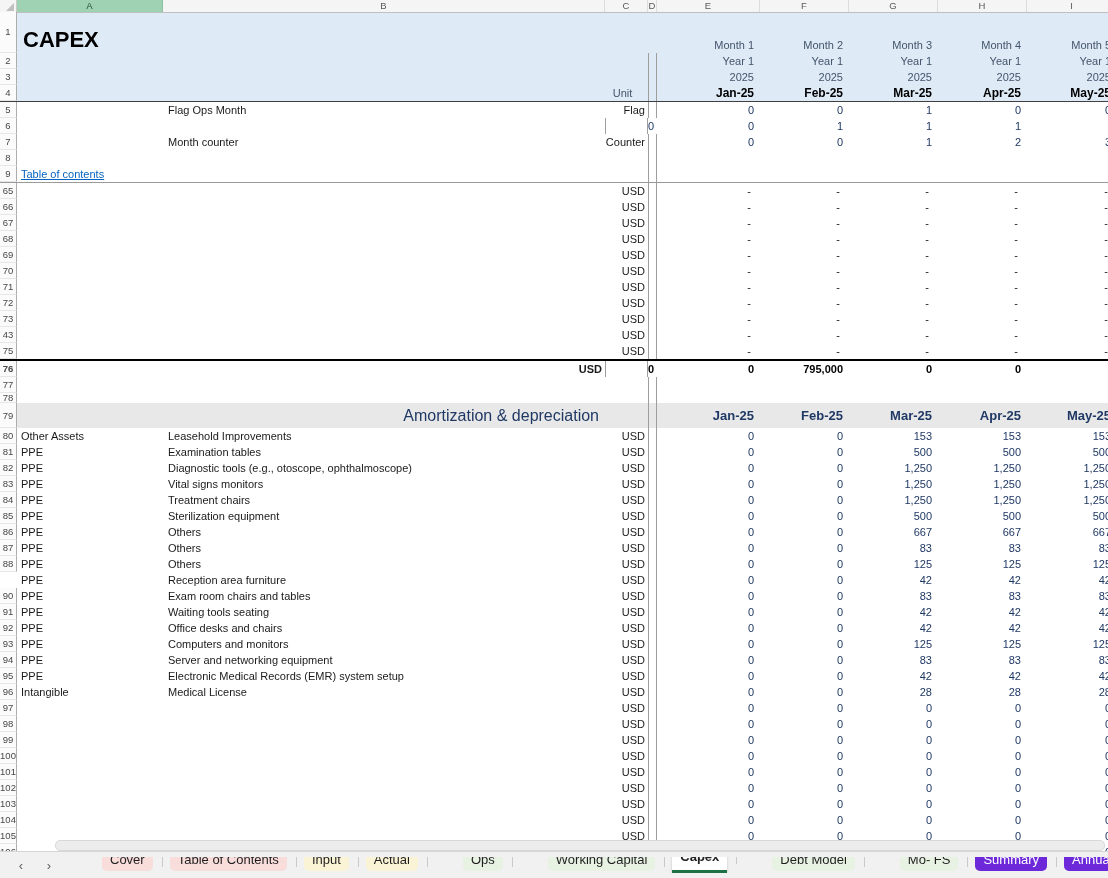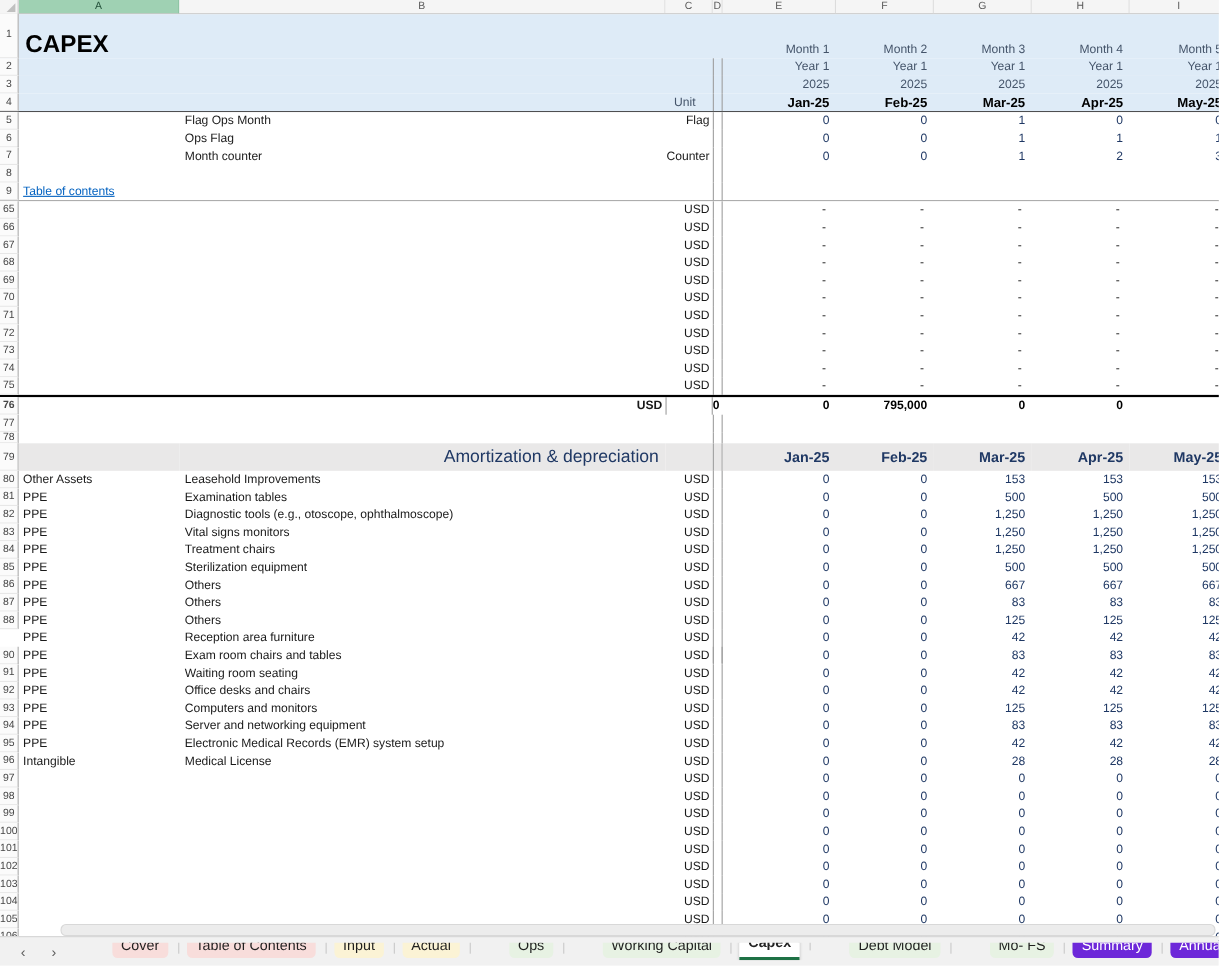--- a/index.html
+++ b/index.html
@@ -146,21 +146,20 @@
           <div class="c-d"></div>
           <div class="c-v">0</div>
           <div class="c-v">0</div>
           <div class="c-v">1</div>
           <div class="c-v">0</div>
           <div class="c-v">0</div>
         </div>
         <div class="row navyvals">
           <div class="c-rh">6</div>
           <div class="c-a"></div>
-          <div class="c-b">Ops Flag</div>
           <div class="c-c"></div>
           <div class="c-d"></div>
           <div class="c-v">0</div>
           <div class="c-v">0</div>
           <div class="c-v">1</div>
           <div class="c-v">1</div>
           <div class="c-v">1</div>
         </div>
         <div class="row navyvals">
           <div class="c-rh">7</div>
@@ -295,21 +294,21 @@
           <div class="c-b"></div>
           <div class="c-c">USD</div>
           <div class="c-d"></div>
           <div class="c-v">-</div>
           <div class="c-v">-</div>
           <div class="c-v">-</div>
           <div class="c-v">-</div>
           <div class="c-v">-</div>
         </div>
         <div class="row dashvals">
-          <div class="c-rh">74</div>
+          <div class="c-rh">43</div>
           <div class="c-a"></div>
           <div class="c-b"></div>
           <div class="c-c">USD</div>
           <div class="c-d"></div>
           <div class="c-v">-</div>
           <div class="c-v">-</div>
           <div class="c-v">-</div>
           <div class="c-v">-</div>
           <div class="c-v">-</div>
         </div>
@@ -496,21 +495,21 @@
           <div class="c-d"></div>
           <div class="c-v">0</div>
           <div class="c-v">0</div>
           <div class="c-v">83</div>
           <div class="c-v">83</div>
           <div class="c-v">83</div>
         </div>
         <div class="row navyvals">
           <div class="c-rh">91</div>
           <div class="c-a">PPE</div>
-          <div class="c-b">Waiting room seating</div>
+          <div class="c-b">Waiting tools seating</div>
           <div class="c-c">USD</div>
           <div class="c-d"></div>
           <div class="c-v">0</div>
           <div class="c-v">0</div>
           <div class="c-v">42</div>
           <div class="c-v">42</div>
           <div class="c-v">42</div>
         </div>
         <div class="row navyvals">
           <div class="c-rh">92</div>

